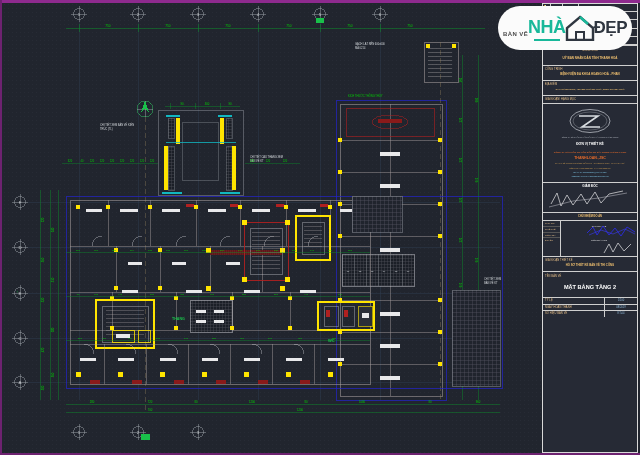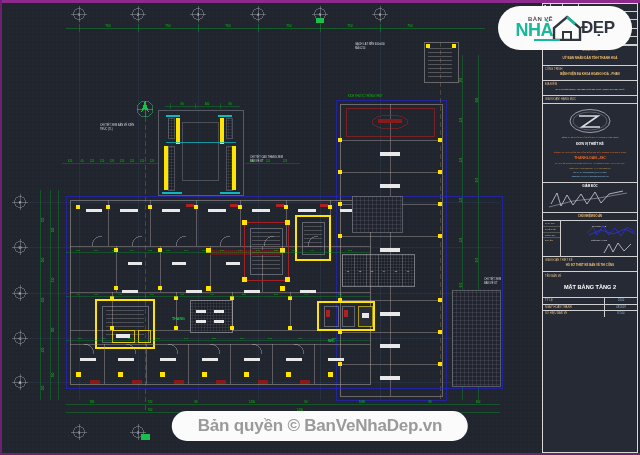--- a/index.html
+++ b/index.html
@@ -25,21 +25,21 @@
 
   
   #tb-grid{height:42px;display:grid;grid-template-columns:8px 12px 16px 1fr;grid-template-rows:repeat(5,1fr);}
   #tb-grid div{border-right:1px solid #cfcfcf;border-bottom:1px solid #cfcfcf;box-sizing:border-box;}
   #tb-grid div:nth-child(4n){border-right:none;}
   .cellmark{background:#c9a227;width:2px;height:2px;margin:1px;}
 
   
   #logo{position:absolute;left:498px;top:6px;width:134px;height:44px;background:#fbfbfb;
         border-radius:22px;display:flex;align-items:center;justify-content:center;}
-  #logo .lg-left{display:flex;flex-direction:column;align-items:flex-end;margin-right:1px;}
+  #logo .lg-left{display:flex;flex-direction:row;align-items:flex-end;margin-right:1px;}
   #logo .lg-banve{font-size:6px;font-weight:bold;color:#4a4a4a;letter-spacing:.4px;}
   #logo .lg-nha{font-size:18px;font-weight:bold;color:#18b89a;line-height:.95;letter-spacing:-.5px;}
   #logo .lg-house{position:relative;width:30px;height:26px;margin:0 -1px 0 -2px;}
   #logo .lg-dep{font-size:17px;font-weight:bold;color:#2f3640;letter-spacing:-.5px;}
   #logo .lg-under{position:absolute;left:36px;bottom:9px;width:26px;height:2px;background:#18b89a;}
 
   
   #wm{position:absolute;left:50%;transform:translateX(-50%);bottom:14px;
       background:#fbfbfb;border-radius:18px;padding:5px 26px;}
   #wm span{font-size:17px;font-weight:bold;color:#9a9a9a;white-space:nowrap;letter-spacing:-.2px;}
@@ -780,17 +780,14 @@
       <svg width="30" height="26" viewBox="0 0 30 26">
         <path d="M15 2 L28 13 L28 25 L2 25 L2 13 Z" fill="none" stroke="#2f3640" stroke-width="2.4"></path>
         <path d="M11 25 L11 17 L19 17 L19 25" fill="none" stroke="#2f3640" stroke-width="2"></path>
         <path d="M15 2 L23 9" fill="none" stroke="#18b89a" stroke-width="2.4"></path>
       </svg>
     </div>
     <div class="lg-dep">ĐẸP</div>
     <div class="lg-under"></div>
   </div>
 
-  <div id="wm">
-    <span>Bản quyền © BanVeNhaDep.vn</span>
-  </div>
 
 </div>
 
 </body></html>

